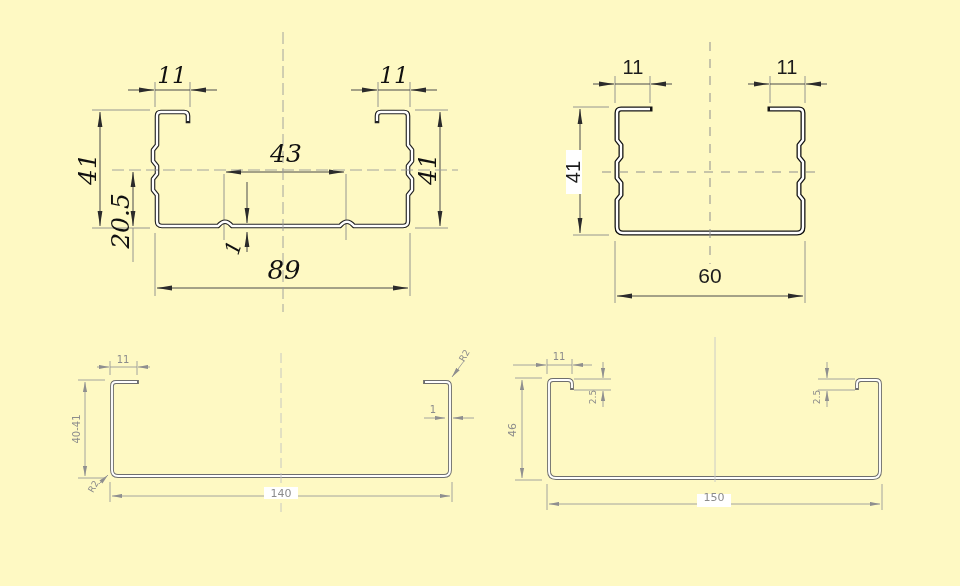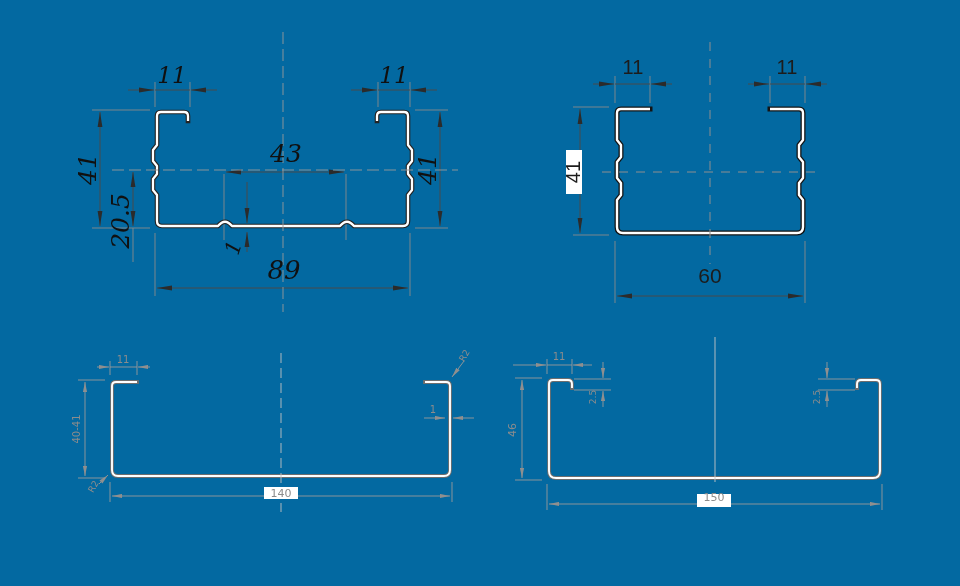--- a/index.html
+++ b/index.html
@@ -1,16 +1,16 @@
 <!DOCTYPE html>
 <html><head>
 <meta charset="utf-8">
 <style>
   html,body{margin:0;padding:0;background:#ffffff;}
-  .canvas{position:relative;width:960px;height:586px;background:#0369a1;overflow:hidden;
+  .canvas{position:relative;width:960px;height:586px;background:#fef9c3;overflow:hidden;
           font-family:"DejaVu Serif", serif;}
   svg{position:absolute;left:0;top:0;}
   
   .sheetA{fill:none;stroke:#242424;stroke-width:4.6;stroke-linejoin:round;stroke-linecap:square;}
   .sheetA2{fill:none;stroke:#ffffff;stroke-width:2.3;stroke-linejoin:round;stroke-linecap:butt;}
   .sheetB{fill:none;stroke:#141414;stroke-width:5;stroke-linejoin:round;stroke-linecap:square;}
   .sheetB2{fill:none;stroke:#ffffff;stroke-width:2.4;stroke-linejoin:round;stroke-linecap:butt;}
   .sheetC{fill:none;stroke:#6e6e6e;stroke-width:3.8;stroke-linejoin:round;stroke-linecap:square;}
   .sheetC2{fill:none;stroke:#ffffff;stroke-width:1.9;stroke-linejoin:round;stroke-linecap:butt;}
   .dimA{stroke:#4a4a4a;stroke-width:1;fill:none;}

